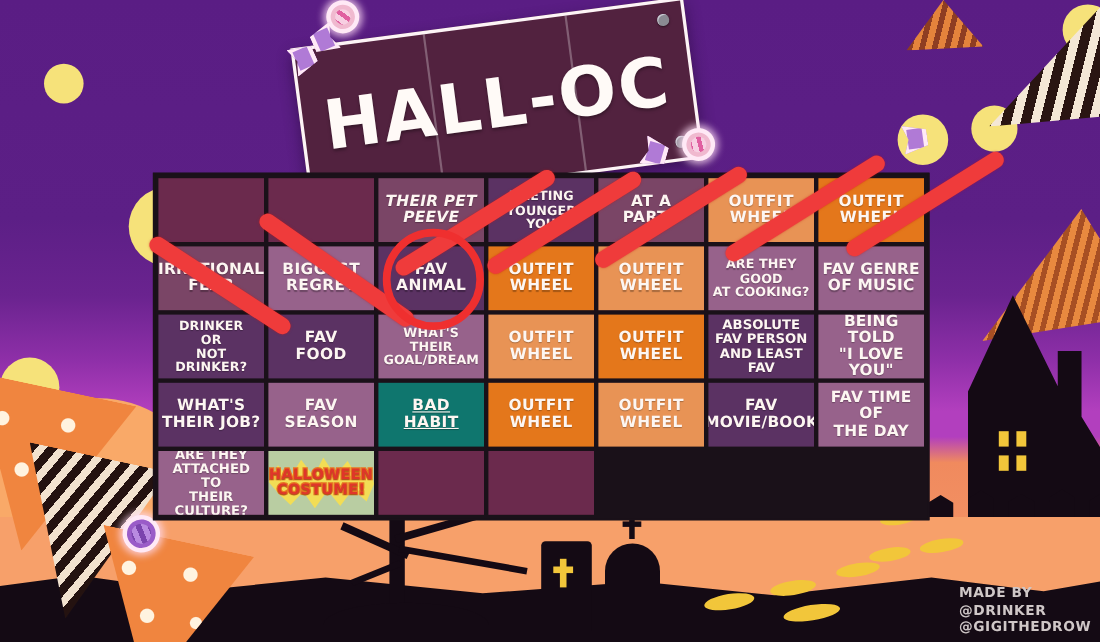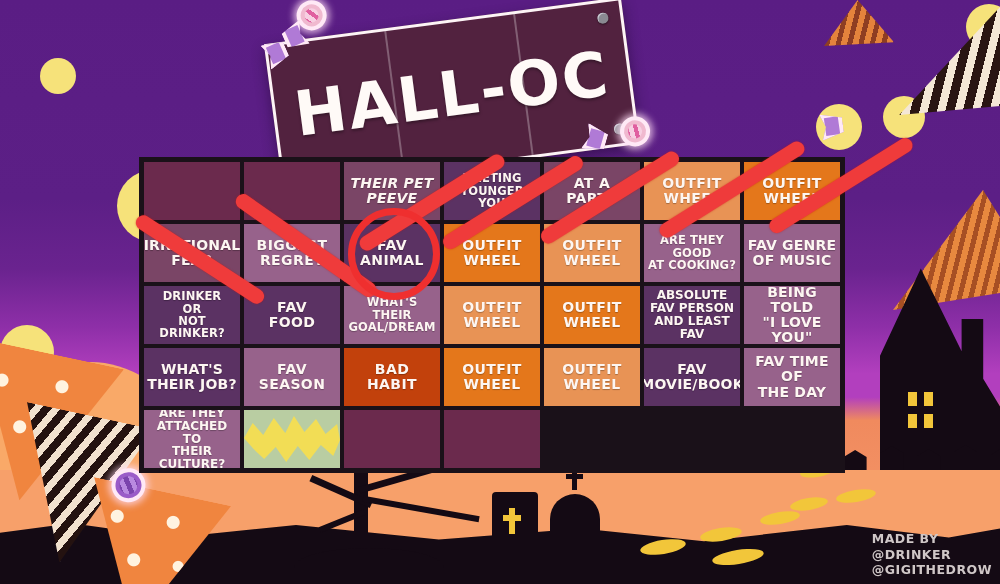--- a/index.html
+++ b/index.html
@@ -325,40 +325,41 @@
       </div>
       <div class="cell f-md" style="background: rgb(151, 98, 139);">
         <span class="txt">BEING TOLD<br>"I LOVE YOU"</span>
       </div>
       <div class="cell f-md" style="background: rgb(91, 50, 99);">
         <span class="txt">WHAT'S<br>THEIR JOB?</span>
       </div>
       <div class="cell f-lg" style="background: rgb(151, 98, 139);">
         <span class="txt">FAV<br>SEASON</span>
       </div>
-      <div class="cell f-lg" style="background: #c2410c;">
+      <div class="cell f-lg" style="background: #0f766e; text-decoration: underline;">
         <span class="txt">BAD<br>HABIT</span>
       </div>
       <div class="cell f-lg" style="background: rgb(228, 119, 27);">
         <span class="txt">OUTFIT<br>WHEEL</span>
       </div>
       <div class="cell f-lg" style="background: rgb(232, 147, 85);">
         <span class="txt">OUTFIT<br>WHEEL</span>
       </div>
       <div class="cell f-md" style="background: rgb(91, 50, 99);">
         <span class="txt">FAV<br>MOVIE/BOOK</span>
       </div>
       <div class="cell f-md" style="background: rgb(151, 98, 139);">
         <span class="txt">FAV TIME OF<br>THE DAY</span>
       </div>
       <div class="cell f-xs" style="background: rgb(151, 98, 139);">
         <span class="txt">ARE THEY<br>ATTACHED TO<br>THEIR CULTURE?</span>
       </div>
       <div class="cell f-md costume" style="background: rgb(185, 205, 162);">
         <div class="burst"></div>
+        <div class="ct">HALLOWEEN<br>COSTUME!</div>
       </div>
       <div class="cell f-md" style="background: rgb(107, 42, 77);"></div>
       <div class="cell f-md" style="background: rgb(107, 42, 77);"></div>
     </div>
 
   <div id="marks">
     <div class="slash" style="left:125px;top:252px;width:150px;height:15px;transform:rotate(33deg);"></div>
     <div class="slash" style="left:222px;top:238px;width:168px;height:15px;transform:rotate(35deg);"></div>
     <div class="slash" style="left:348px;top:195px;width:168px;height:15px;transform:rotate(-32deg);"></div>
     <div class="slash" style="left:432px;top:195px;width:162px;height:15px;transform:rotate(-32deg);"></div>

